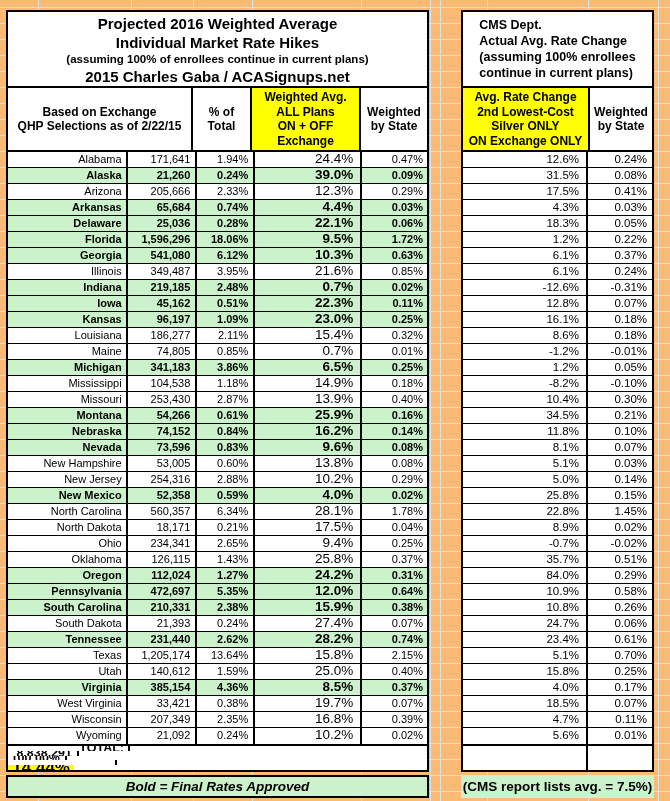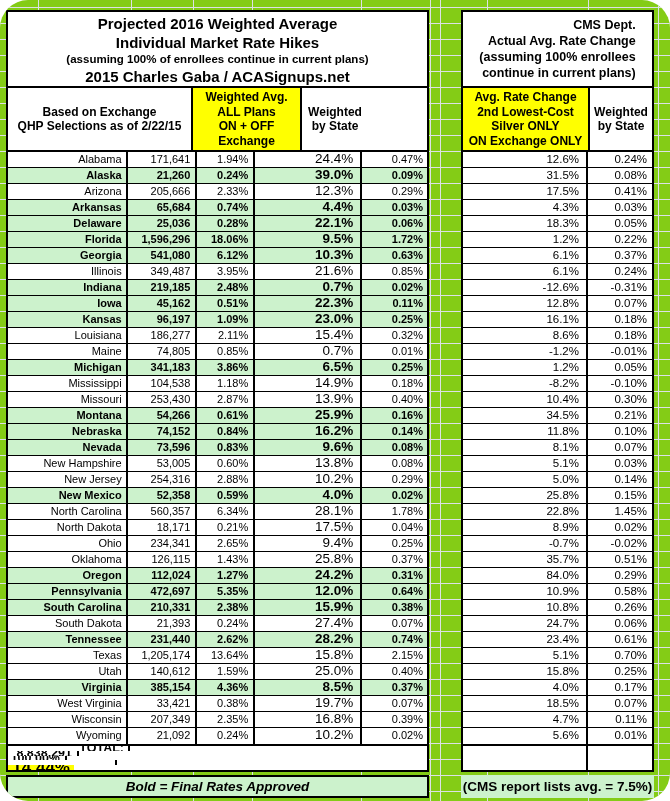--- a/index.html
+++ b/index.html
@@ -1,17 +1,17 @@
 <!DOCTYPE html>
 <html><head>
 <meta charset="utf-8">
 <style>
   html,body{margin:0;padding:0;background:#fff;}
-  .canvas{position:relative;width:670px;height:801px;background:#84cc16;
-          font-family:"Liberation Sans",sans-serif;color:#000;overflow:hidden;border-radius:28px;}
+  .canvas{position:relative;width:670px;height:801px;background:#fdba74;
+          font-family:"Liberation Sans",sans-serif;color:#000;overflow:hidden;}
   
   .canvas::before{content:"";position:absolute;left:0;right:0;top:7px;bottom:0;z-index:0;
       background-image:repeating-linear-gradient(180deg,#dce1e6 0 1px,transparent 1px 16px);}
   .vgrid{position:absolute;inset:0;z-index:0;background:
       linear-gradient(#dce1e6,#dce1e6) 38px 0/1px 100% no-repeat,
       linear-gradient(#dce1e6,#dce1e6) 131px 0/1px 100% no-repeat,
       linear-gradient(#dce1e6,#dce1e6) 193px 0/1px 100% no-repeat,
       linear-gradient(#dce1e6,#dce1e6) 252px 0/1px 100% no-repeat,
       linear-gradient(#dce1e6,#dce1e6) 361px 0/1px 100% no-repeat,
       linear-gradient(#dce1e6,#dce1e6) 430px 0/1px 100% no-repeat,
@@ -25,21 +25,21 @@
   .sec{position:absolute;box-sizing:border-box;background:#fff;}
   .b2{border:2px solid #000;}
   .pre{white-space:pre-line;}
   .yellow{background:#ffff00;}
   
   .title-box{left:0;top:10px;width:100%;height:78px;text-align:center;padding-top:2px;}
   .t1,.t2{font-size:15px;font-weight:bold;line-height:19px;}
   .t3{font-size:11.5px;font-weight:bold;line-height:15px;}
   .t4{font-size:15px;font-weight:bold;line-height:20px;}
   .rtitle{left:0;top:10px;width:100%;height:78px;display:flex;align-items:center;justify-content:center;
-          text-align:right;font-size:12.5px;font-weight:bold;line-height:16px;}
+          text-align:left;font-size:12.5px;font-weight:bold;line-height:16px;}
   
   .hdr{left:0;top:86px;width:100%;height:66px;display:flex;}
   .hcell{box-sizing:border-box;display:flex;align-items:center;justify-content:center;text-align:center;
          font-size:12px;font-weight:bold;line-height:14.5px;height:100%;}
   .bR{border-right:2px solid #000;}
   .h-state{width:185px;}
   .h-pct{width:59px;}
   .h-avg{width:109px;}
   .h-wtd{width:66px;}
   .rh1{width:127px;}
@@ -75,20 +75,22 @@
   <div class="ltable">
     <div class="sec b2 title-box">
       <div class="t1">Projected 2016 Weighted Average</div>
       <div class="t2">Individual Market Rate Hikes</div>
       <div class="t3">(assuming 100% of enrollees continue in current plans)</div>
       <div class="t4">2015 Charles Gaba / ACASignups.net</div>
     </div>
     <div class="sec b2 hdr">
       <div class="hcell h-state bR pre">Based on Exchange
 QHP Selections as of 2/22/15</div>
+      <div class="hcell h-pct bR pre">% of
+Total</div>
       <div class="hcell h-avg bR pre yellow">Weighted Avg.
 ALL Plans
 ON + OFF
 Exchange</div>
       <div class="hcell h-wtd pre">Weighted
 by State</div>
     </div>
     <div class="sec rows" id="left-rows">
         <div class="trow">
           <div class="cell c-state">Alabama</div>

